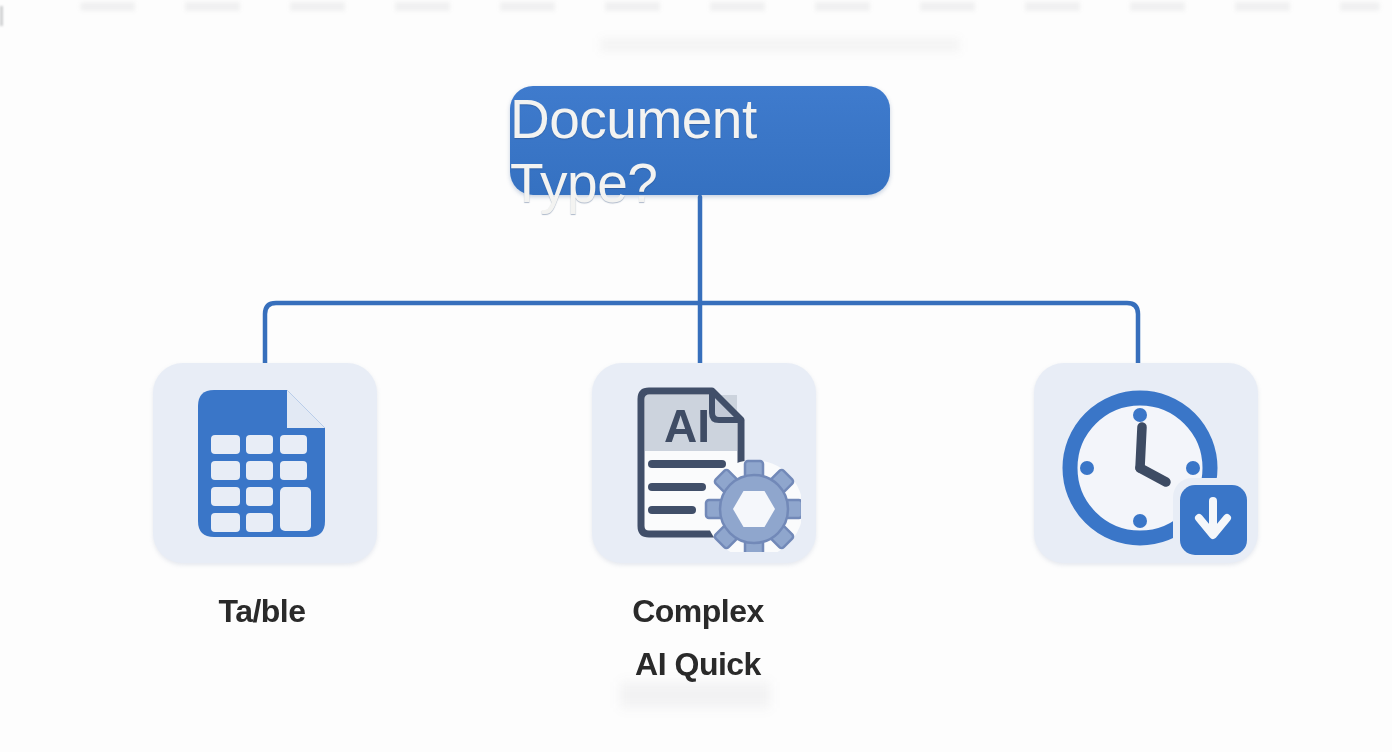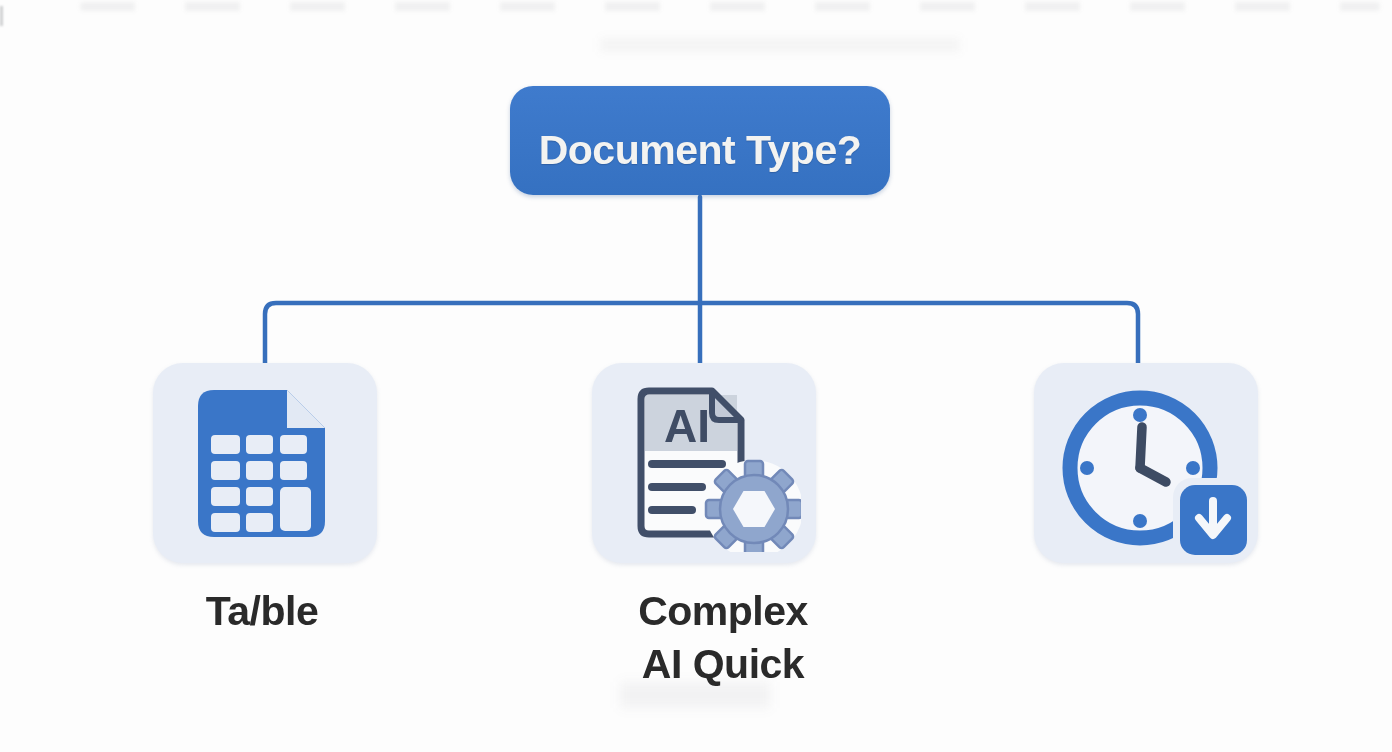--- a/index.html
+++ b/index.html
@@ -18,45 +18,45 @@
   .smudge-c{position:absolute;left:0;top:6px;width:3px;height:20px;
     background:rgba(70,75,85,0.25);filter:blur(1px);}
 
   .decision{
     position:absolute;left:510px;top:86px;width:380px;height:109px;
     background:linear-gradient(180deg,#3f7bcd,#3571c1);
     border-radius:23px;display:flex;align-items:center;justify-content:center;
     box-shadow:0 2px 4px rgba(40,80,140,.25);cursor:pointer;
   }
   .decision-label{
-    color:#f3f3f1;font-size:41px;font-weight:700;letter-spacing:-0.5px;
+    color:#f3f3f1;font-size:55px;font-weight:400;letter-spacing:-0.5px;
     text-shadow:0 1px 1px rgba(30,60,110,.35);
     margin-top:20px;
   }
   .connectors{position:absolute;left:0;top:0;width:1392px;height:752px;pointer-events:none;}
 
   .node-card{
     position:absolute;top:363px;width:224px;height:200px;
     background:#e8edf6;border-radius:30px;
     box-shadow:0 2px 4px rgba(120,140,170,.18);cursor:pointer;
   }
   .card-table{left:153px;}
   .card-complex{left:592px;}
   .card-quick{left:1034px;}
   .node-card svg{position:absolute;}
   .icon-table{left:45px;top:27px;}
   .icon-ai{left:44px;top:24px;}
   .icon-clock{left:18px;top:26px;}
 
   .node-label{
     position:absolute;top:585px;width:300px;text-align:center;
-    color:#2a2a2a;font-size:41px;font-weight:600;line-height:53px;letter-spacing:-0.5px;
+    color:#2a2a2a;font-size:32px;font-weight:600;line-height:53px;letter-spacing:-0.5px;
   }
   .label-table{left:112px;}
-  .label-complex{left:573px;}
+  .label-complex{left:548px;}
   .label-quick{left:993px;}
 </style>
 </head>
 <body>
 
 <div class="stage">
 
   <div class="smudge-row"></div>
   <div class="smudge-a"></div>
   <div class="smudge-b"></div>

